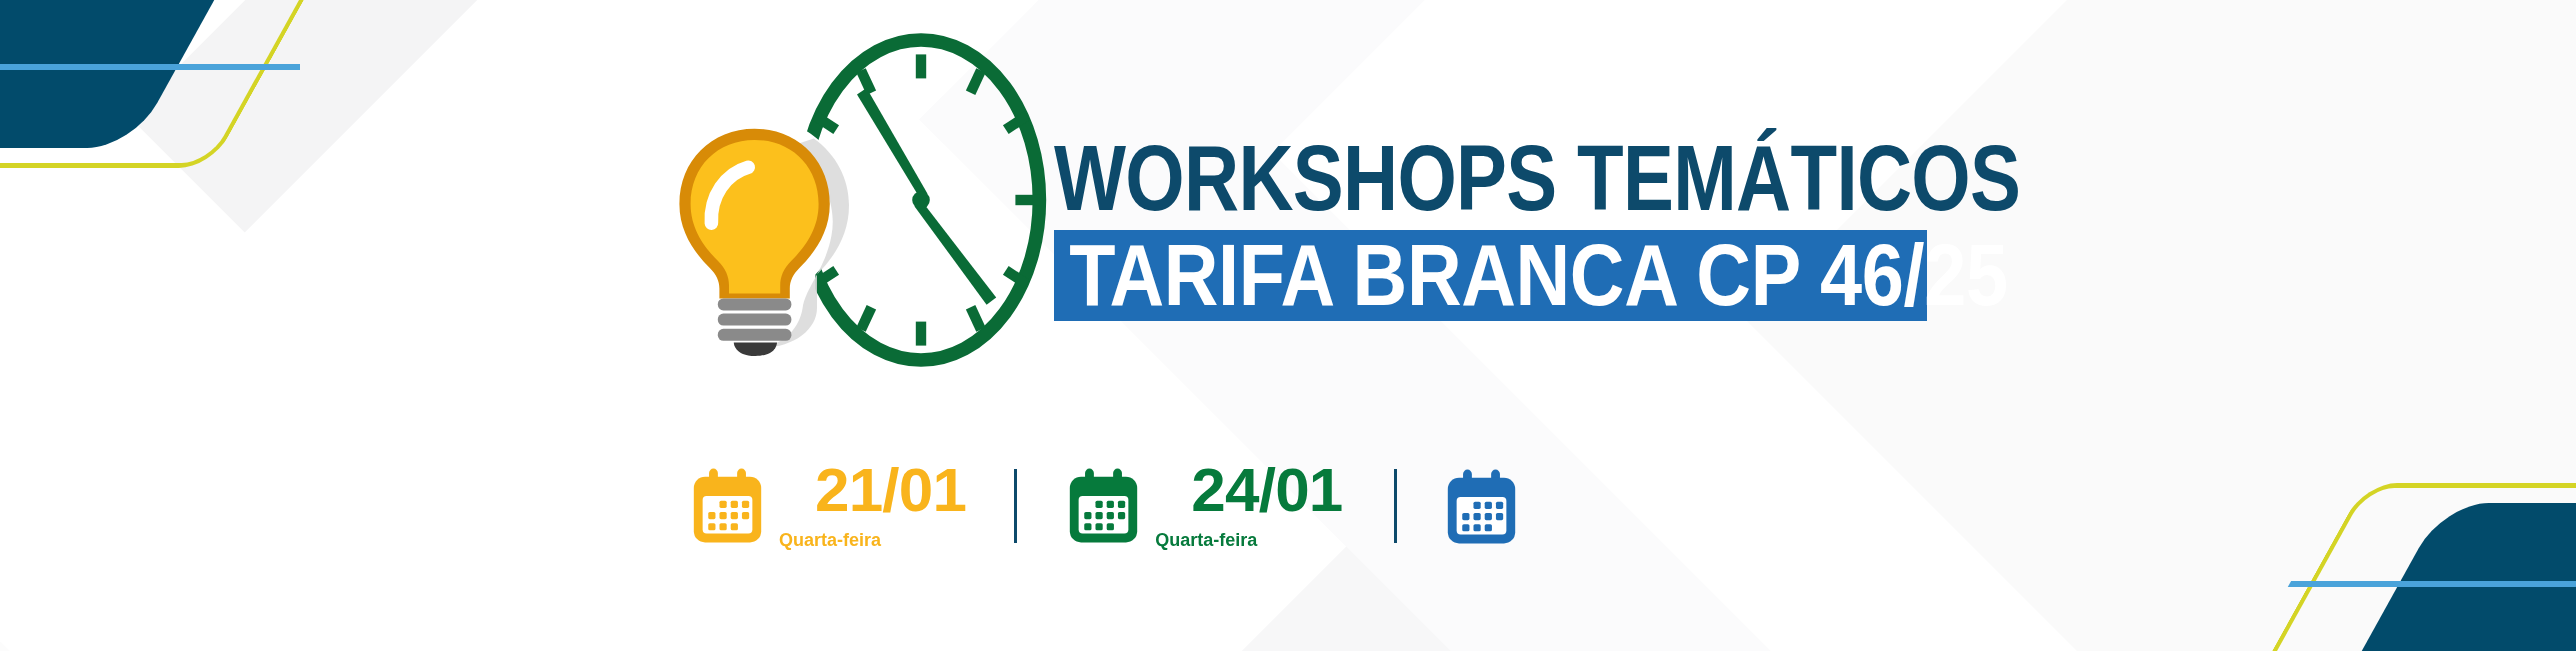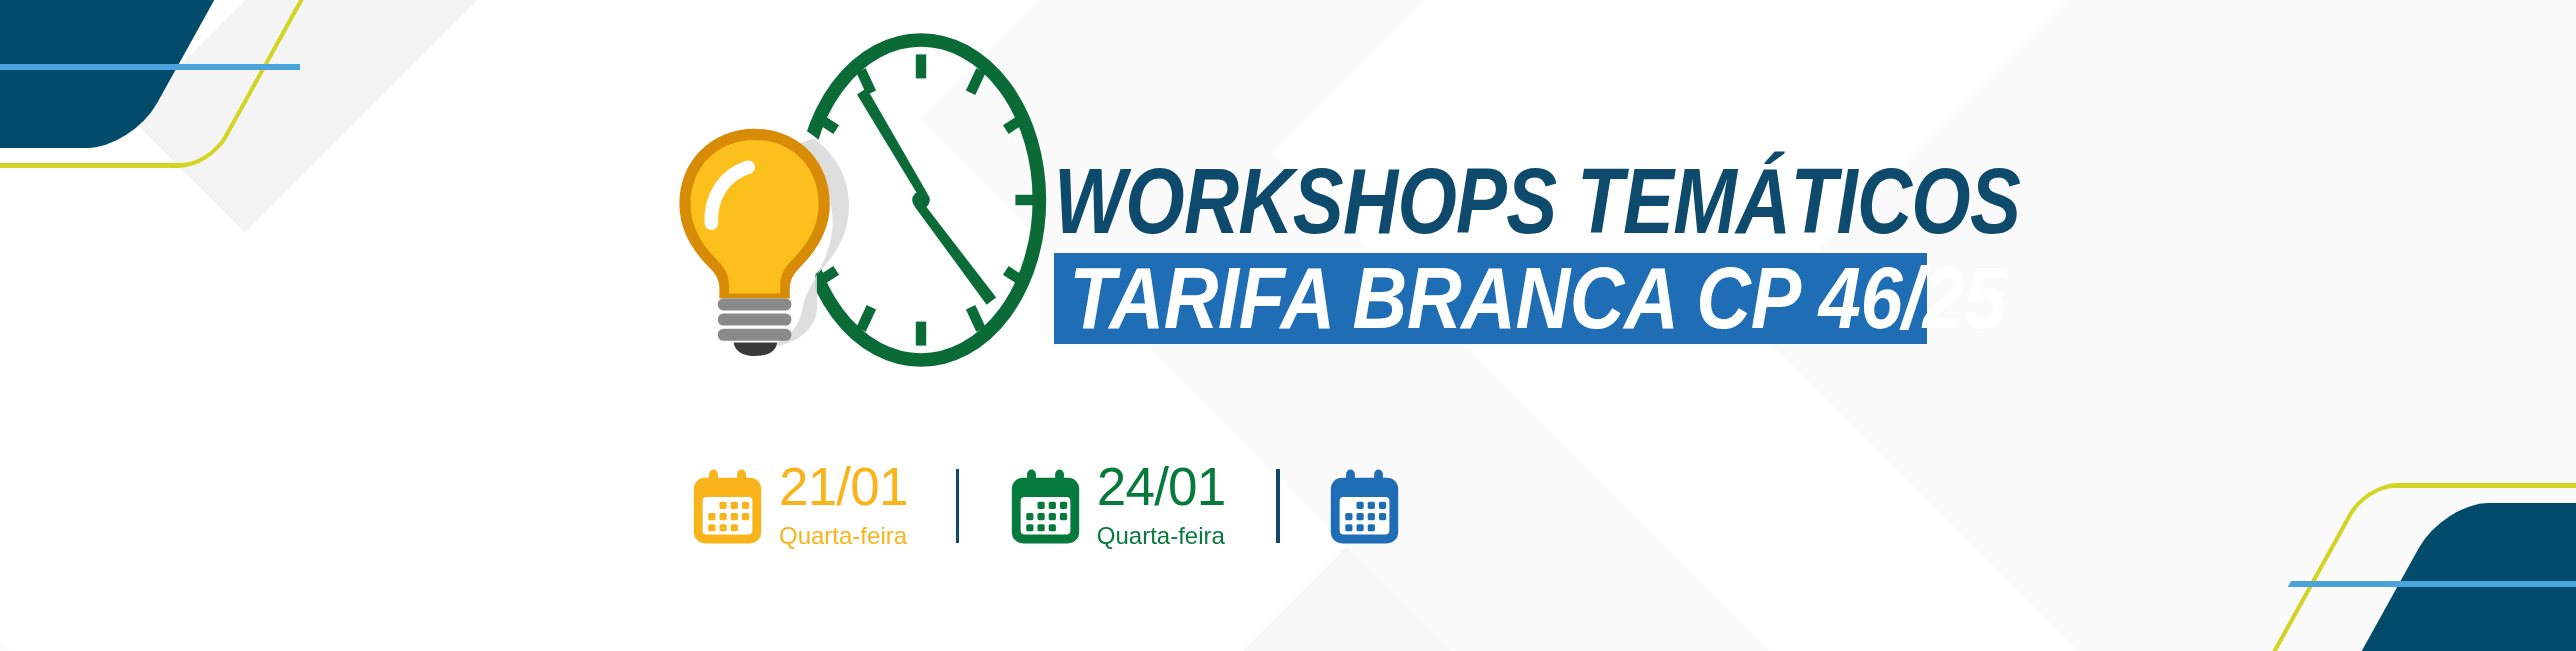--- a/index.html
+++ b/index.html
@@ -86,21 +86,21 @@
     transform-origin:bottom right;
   }
 
   
   .art{ position:absolute; left:665px; top:32px; width:416px; height:368px; }
 
   .clock{ position:absolute; left:136px; top:0px; width:264px; height:336px; }
   .bulb{ position:absolute; left:0px; top:84px; width:188px; height:240px; }
 
   
-  .headline{ position:absolute; left:1054px; top:159px; width:897px;font-style:italic; }
+  .headline{ position:absolute; left:1054px; top:136px; width:897px; }
   .h-line1{
     font-size:93px;
     line-height:0.92;
     font-weight:700;
     letter-spacing:-0.8px;
     color:#0d4a6b;
     font-family:"Liberation Sans Narrow","Liberation Sans",sans-serif;
     transform:scaleX(0.82);
     transform-origin:left center;
     white-space:nowrap;
@@ -132,28 +132,29 @@
     left:689px;
     top:458px;
     display:flex;
     align-items:center;
     height:96px;
   }
   .date-item{ display:flex; align-items:center; }
   .cal-ico{ width:77px; height:77px; flex:none; }
   .date-text{ margin-left:13px; display:flex; flex-direction:column; justify-content:center; }
   .date-num{
-    font-size:53px;
-    font-weight:400;
+    font-size:62px;
+    font-weight:700;
     line-height:0.95;
     letter-spacing:-0.8px;
+    margin-left:36px;
   }
   .date-day{
-    font-size:24px;
-    font-weight:400;
+    font-size:18px;
+    font-weight:700;
     line-height:1.15;
     margin-top:10px;
   }
   .sep{
     width:3.2px;
     height:74px;
     background:#0d4a6b;
     margin:0 48px;
     flex:none;
   }

